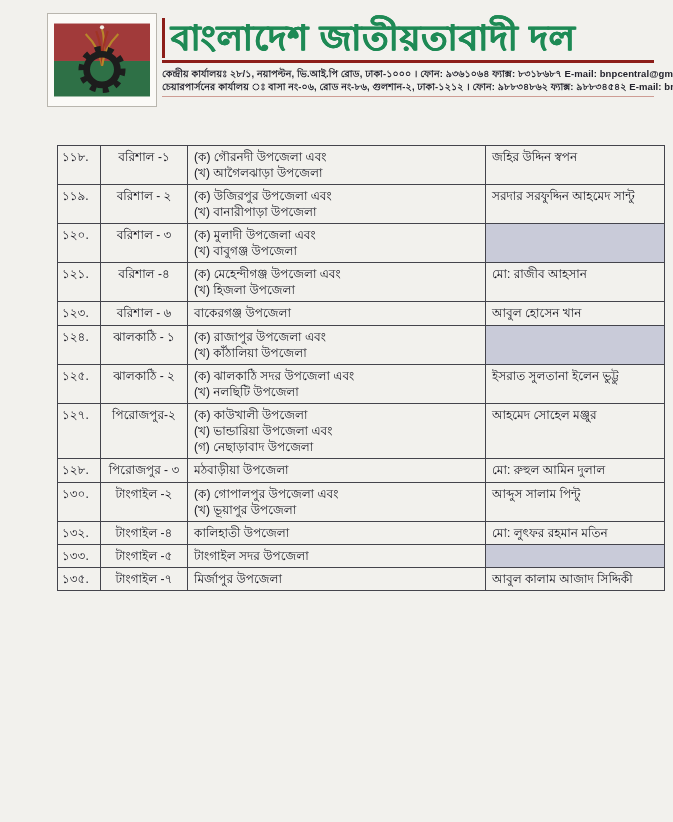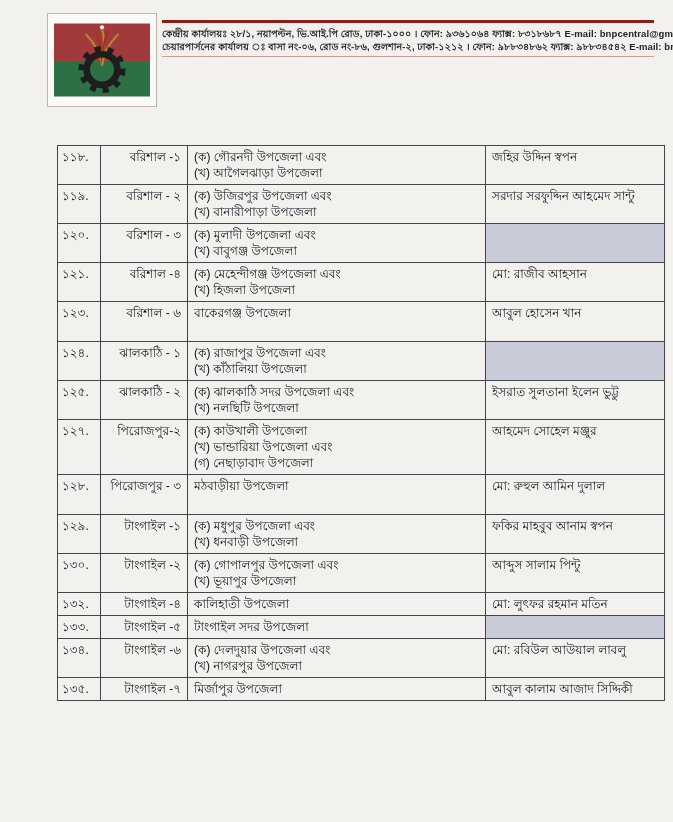--- a/index.html
+++ b/index.html
@@ -36,25 +36,25 @@
     position:absolute;left:57px;top:145px;width:561px;
     border-collapse:collapse;table-layout:fixed;
     font-size:12px;color:#14141e;
   }
   .doc-table td{
     border:1px solid #44444c;vertical-align:top;
     padding:3px 6px 3px 6px;line-height:16px;
     overflow:hidden;
   }
   td.serial{width:36px;padding-left:4px;padding-right:2px;}
-  td.constituency{width:74px;text-align:right;}
+  td.constituency{width:74px;text-align:center;}
   td.areas{width:285px;}
   td.cand{width:166px;margin-left:43px;}
   td.cand.hl{background:#c9cbd9;}
-  tr.tall td{padding-bottom:20px;}
+  tr.tall td{padding-bottom:4px;}
 </style>
 </head>
 <body>
 
 <div class="letterhead">
   <div class="logo-box">
     <svg width="96" height="78" viewBox="0 0 100 80">
       <rect x="0" y="2" width="100" height="39" fill="#a13a3a"></rect>
       <rect x="0" y="41" width="100" height="37" fill="#2e7046"></rect>
 
@@ -63,20 +63,23 @@
       <path d="M50 46 C 52 28, 53 16, 50 8" stroke="#b8862a" stroke-width="2.2" fill="none"></path>
       <path d="M50 46 C 50 28, 53 18, 56 10" stroke="#a03424" stroke-width="2.2" fill="none"></path>
       <path d="M50 46 C 52 30, 60 20, 67 13" stroke="#b8862a" stroke-width="2.2" fill="none"></path>
       <circle cx="50" cy="6" r="2.2" fill="#f2efe6"></circle>
 
       <circle cx="50" cy="50" r="21" fill="none" stroke="#1d1d1d" stroke-width="7" stroke-dasharray="6 7"></circle>
       <circle cx="50" cy="50" r="16" fill="none" stroke="#1d1d1d" stroke-width="7"></circle>
     </svg>
   </div>
   <div class="head-right">
+    <div class="title-bar">
+      <div class="party-title">বাংলাদেশ জাতীয়তাবাদী দল</div>
+    </div>
     <div class="red-rule"></div>
     <div class="addr">কেন্দ্রীয় কার্যালয়ঃ ২৮/১, নয়াপল্টন, ভি.আই.পি রোড, ঢাকা-১০০০ । ফোন: ৯৩৬১০৬৪ ফ্যাক্স: ৮৩১৮৬৮৭ E-mail: bnpcentral@gmail.com</div>
     <div class="addr">চেয়ারপার্সনের কার্যালয় ঃ বাসা নং-০৬, রোড নং-৮৬, গুলশান-২, ঢাকা-১২১২ । ফোন: ৯৮৮৩৪৮৬২ ফ্যাক্স: ৯৮৮৩৪৫৪২ E-mail: bnpcpo@gmail.com</div>
     <div class="addr-rule"></div>
   </div>
 </div>
 
 <table class="doc-table">
   <tbody>
     <tr>
@@ -153,29 +156,20 @@
     </tr>
     <tr class="tall">
       <td class="serial">১২৮.</td>
       <td class="constituency">পিরোজপুর - ৩</td>
       <td class="areas">
           <div>মঠবাড়ীয়া উপজেলা</div>
         </td>
       <td class="cand">মো: রুহুল আমিন দুলাল</td>
     </tr>
     <tr>
-      <td class="serial">১২৯.</td>
-      <td class="constituency">টাংগাইল -১</td>
-      <td class="areas">
-          <div>(ক) মধুপুর উপজেলা এবং</div>
-          <div>(খ) ধনবাড়ী উপজেলা</div>
-        </td>
-      <td class="cand">ফকির মাহবুব আনাম স্বপন</td>
-    </tr>
-    <tr>
       <td class="serial">১৩০.</td>
       <td class="constituency">টাংগাইল -২</td>
       <td class="areas">
           <div>(ক) গোপালপুর উপজেলা এবং</div>
           <div>(খ) ভূয়াপুর উপজেলা</div>
         </td>
       <td class="cand">আব্দুস সালাম পিন্টু</td>
     </tr>
     <tr>
       <td class="serial">১৩২.</td>
@@ -187,29 +181,20 @@
     </tr>
     <tr>
       <td class="serial">১৩৩.</td>
       <td class="constituency">টাংগাইল -৫</td>
       <td class="areas">
           <div>টাংগাইল সদর উপজেলা</div>
         </td>
       <td class="cand hl"></td>
     </tr>
     <tr>
-      <td class="serial">১৩৪.</td>
-      <td class="constituency">টাংগাইল -৬</td>
-      <td class="areas">
-          <div>(ক) দেলদুয়ার উপজেলা এবং</div>
-          <div>(খ) নাগরপুর উপজেলা</div>
-        </td>
-      <td class="cand">মো: রবিউল আউয়াল লাবলু</td>
-    </tr>
-    <tr>
       <td class="serial">১৩৫.</td>
       <td class="constituency">টাংগাইল -৭</td>
       <td class="areas">
           <div>মির্জাপুর উপজেলা</div>
         </td>
       <td class="cand">আবুল কালাম আজাদ সিদ্দিকী</td>
     </tr>
   </tbody>
 </table>
 

